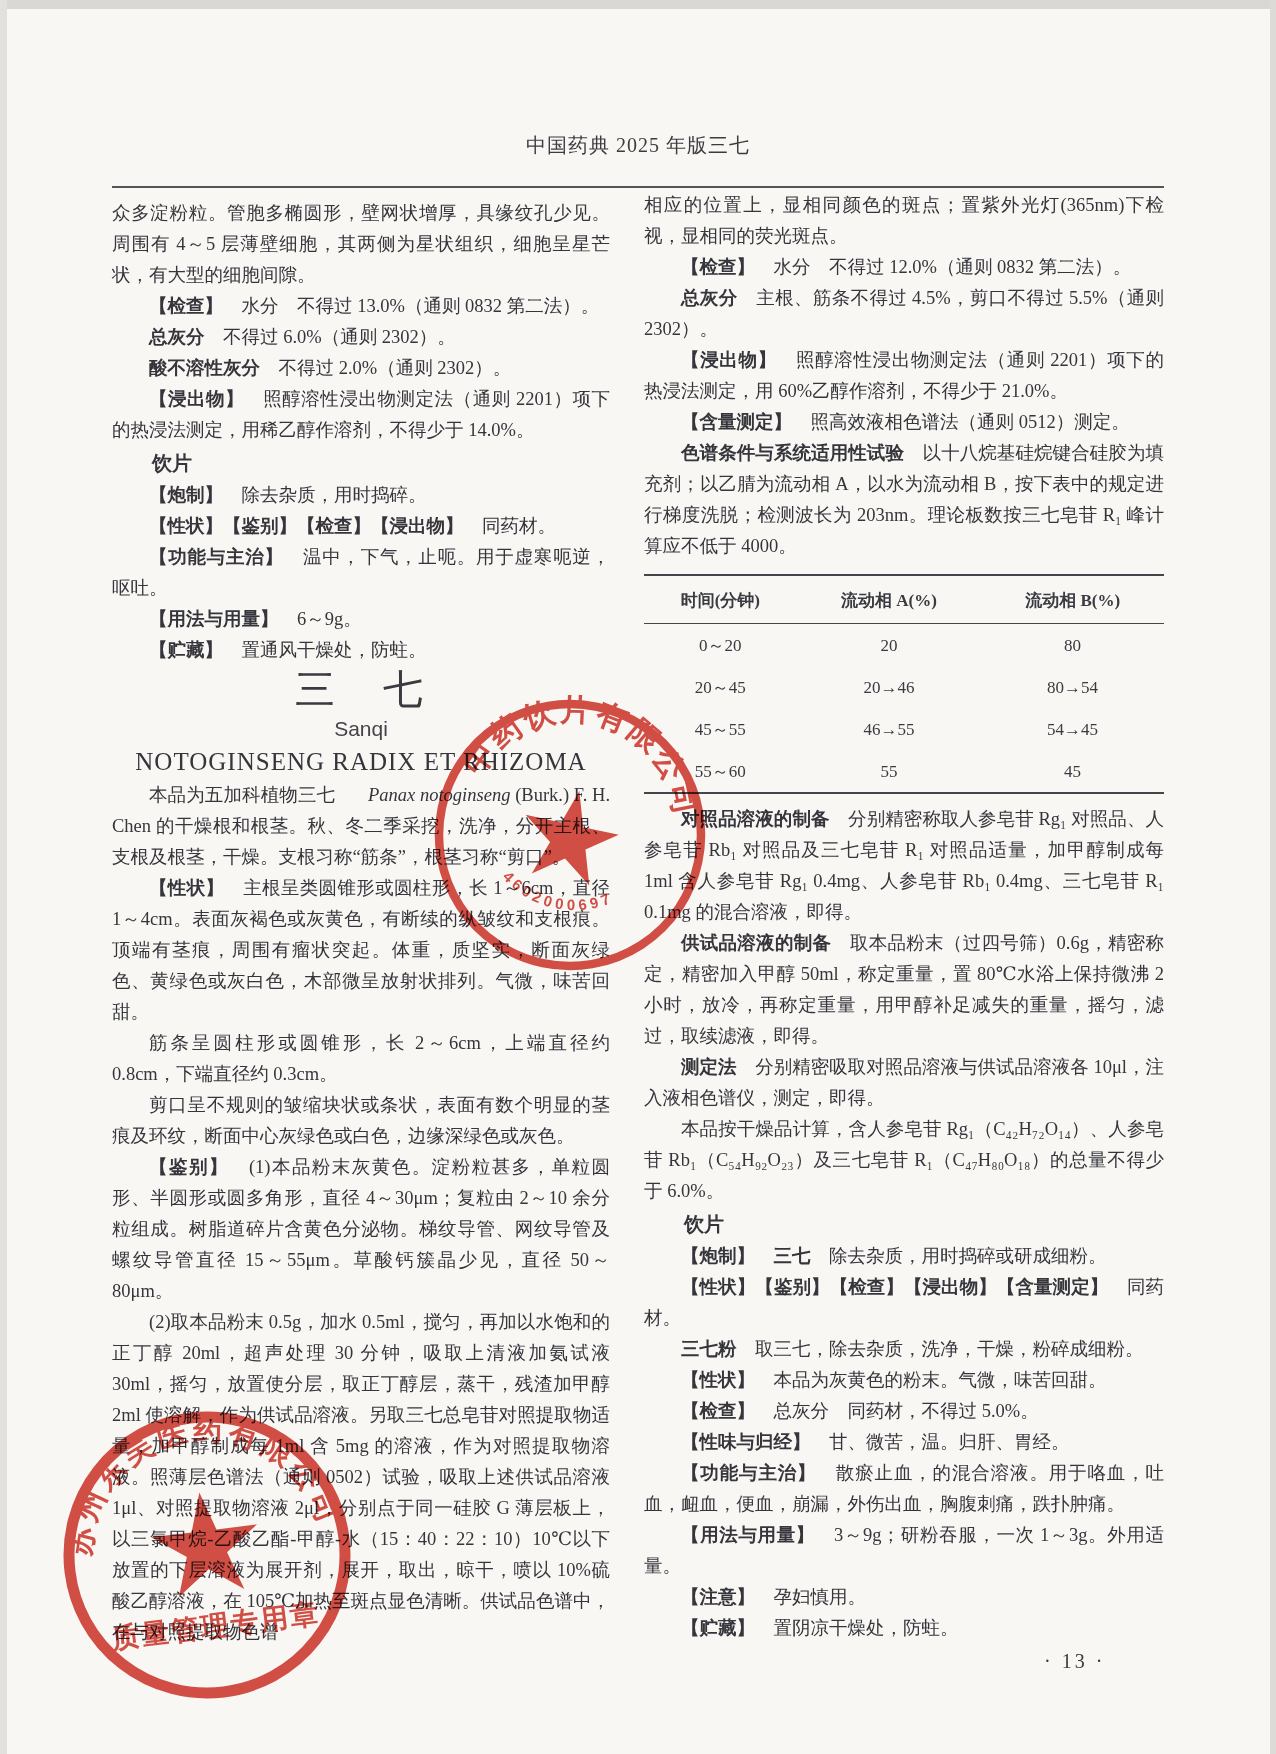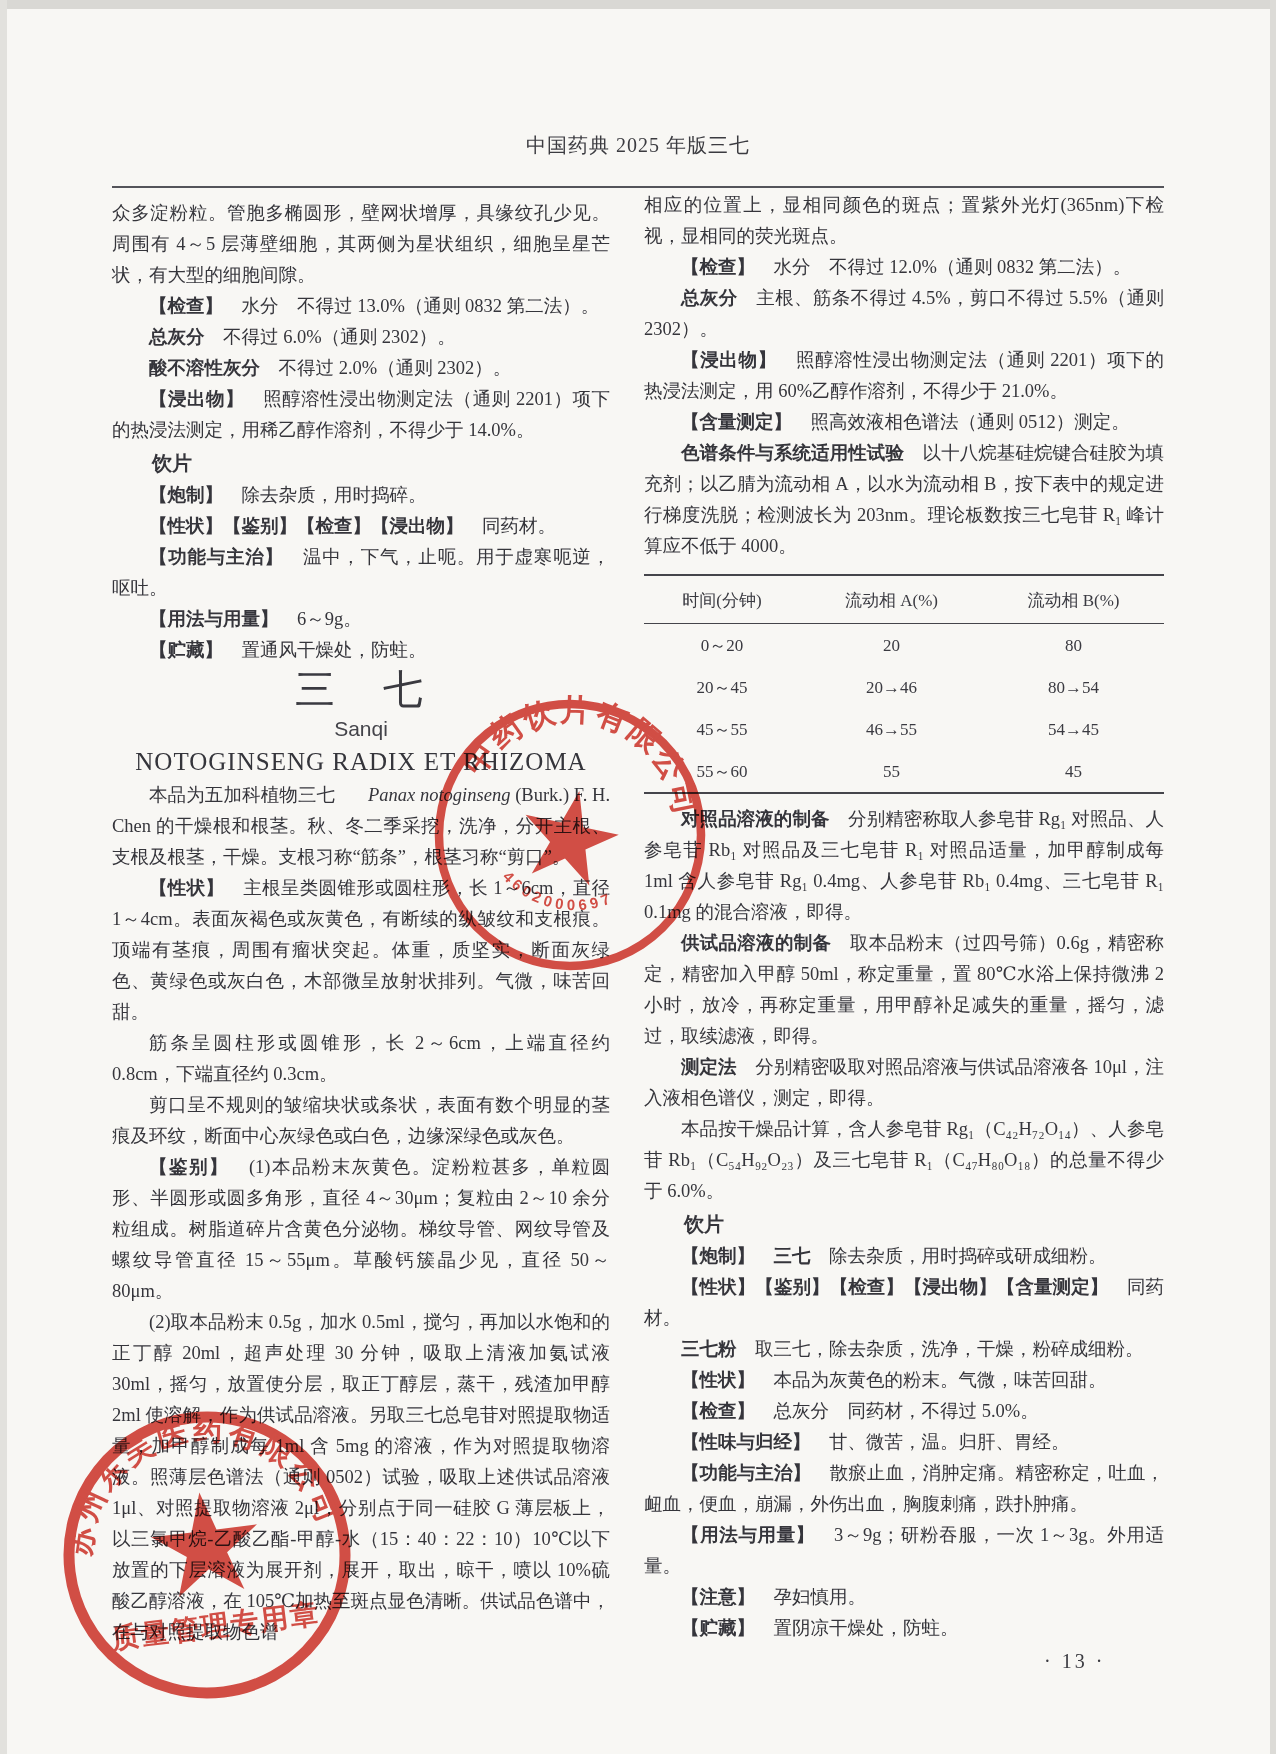--- a/index.html
+++ b/index.html
@@ -27,21 +27,21 @@
             margin:24px 0 6px;text-indent:0 !important;color:#3a3a40;}
   .title-py{text-align:center !important;font-size:21px;line-height:30px;margin:0 0 6px;
             font-family:"Liberation Sans","DejaVu Sans",sans-serif;color:#44444a;text-indent:0 !important;}
   .title-latin{text-align:center !important;font-size:25px;line-height:36px;font-weight:normal;
                letter-spacing:1px;margin:0 0 16px;text-indent:0 !important;}
   .col-left{left:112px;top:198px;width:498px;}
   .col-right{left:644px;top:190px;width:520px;}
 
   table.hplc{width:100%;border-collapse:collapse;margin:12px 0 10px;font-size:17px;
              border-top:2.5px solid #45454b;border-bottom:2.5px solid #45454b;color:#3a3a41;}
-  table.hplc th{font-weight:normal;border-bottom:1.5px solid #45454b;padding:9px 0 7px;text-align:center;}
+  table.hplc th{font-weight:bold;border-bottom:1.5px solid #45454b;padding:9px 0 7px;text-align:center;}
   table.hplc td{text-align:center;padding:6px 0 5px;}
 
   .pagenum{position:absolute;left:1044px;top:1650px;font-size:20px;letter-spacing:3px;color:#3b3b41;}
 
   .stamp{position:absolute;mix-blend-mode:multiply;opacity:.88;}
   .stamp text{font-family:"Liberation Sans","DejaVu Sans",sans-serif;}
 </style>
 </head>
 <body>
 
@@ -119,21 +119,21 @@
     <p class="p ind"><b>供试品溶液的制备</b><span>　取本品粉末（过四号筛）0.6g，精密称定，精密加入甲醇 50ml，称定重量，置 80℃水浴上保持微沸 2 小时，放冷，再称定重量，用甲醇补足减失的重量，摇匀，滤过，取续滤液，即得。</span></p>
     <p class="p ind"><b>测定法</b><span>　分别精密吸取对照品溶液与供试品溶液各 10μl，注入液相色谱仪，测定，即得。</span></p>
     <p class="p ind"><span>本品按干燥品计算，含人参皂苷 Rg₁（C₄₂H₇₂O₁₄）、人参皂苷 Rb₁（C₅₄H₉₂O₂₃）及三七皂苷 R₁（C₄₇H₈₀O₁₈）的总量不得少于 6.0%。</span></p>
     <p class="subhead ind"><b>饮片</b></p>
     <p class="p ind"><b>【炮制】</b><span>　</span><b>三七</b><span>　除去杂质，用时捣碎或研成细粉。</span></p>
     <p class="p ind"><b>【性状】【鉴别】【检查】【浸出物】【含量测定】</b><span>　同药材。</span></p>
     <p class="p ind"><b>三七粉</b><span>　取三七，除去杂质，洗净，干燥，粉碎成细粉。</span></p>
     <p class="p ind"><b>【性状】</b><span>　本品为灰黄色的粉末。气微，味苦回甜。</span></p>
     <p class="p ind"><b>【检查】</b><span>　总灰分　同药材，不得过 5.0%。</span></p>
     <p class="p ind"><b>【性味与归经】</b><span>　甘、微苦，温。归肝、胃经。</span></p>
-    <p class="p ind"><b>【功能与主治】</b><span>　散瘀止血，消肿定痛。精密称定，吐血，衄血，便血，崩漏，外伤出血，胸腹刺痛，跌扑肿痛。</span></p>
+    <p class="p ind"><b>【功能与主治】</b><span>　散瘀止血，的混合溶液。用于咯血，吐血，衄血，便血，崩漏，外伤出血，胸腹刺痛，跌扑肿痛。</span></p>
     <p class="p ind"><b>【用法与用量】</b><span>　3～9g；研粉吞服，一次 1～3g。外用适量。</span></p>
     <p class="p ind"><b>【注意】</b><span>　孕妇慎用。</span></p>
     <p class="p ind"><b>【贮藏】</b><span>　置阴凉干燥处，防蛀。</span></p>
   </div>
 
 <div class="pagenum">· 13 ·</div>
 
 <svg class="stamp" style="left:425px;top:690px;" width="290" height="290" viewBox="0 0 290 290">
   <g transform="rotate(12 145 145)" fill="none" stroke="none">
     <circle cx="145" cy="145" r="131" stroke="#d2372e" stroke-width="8.5" fill="none"></circle>

